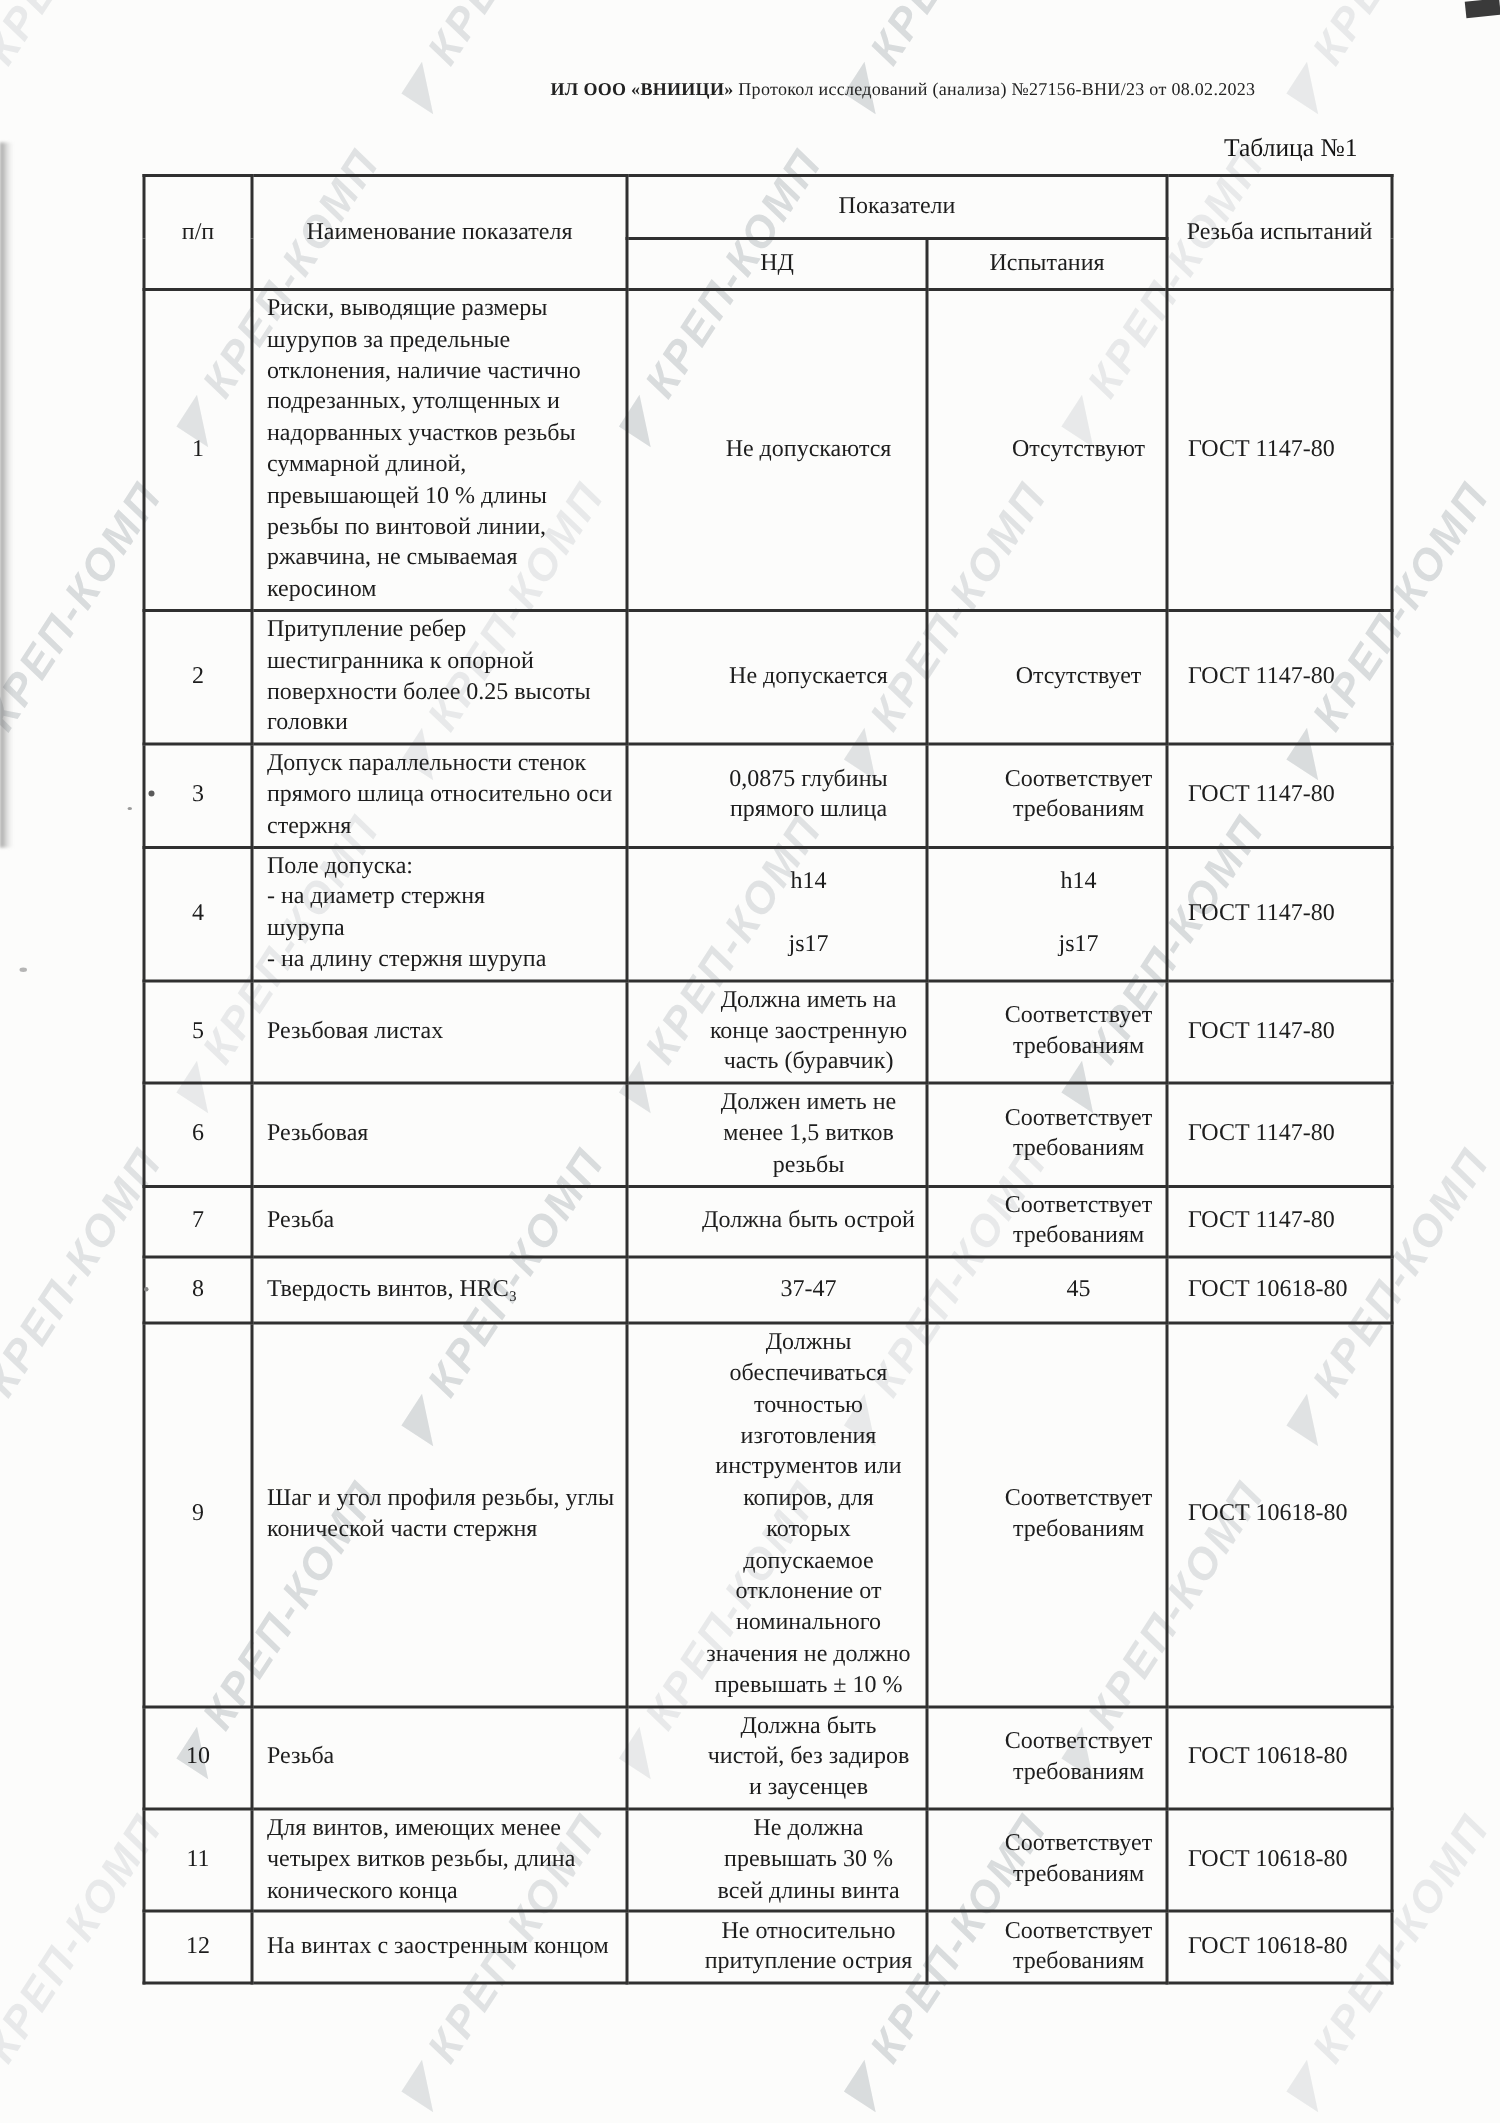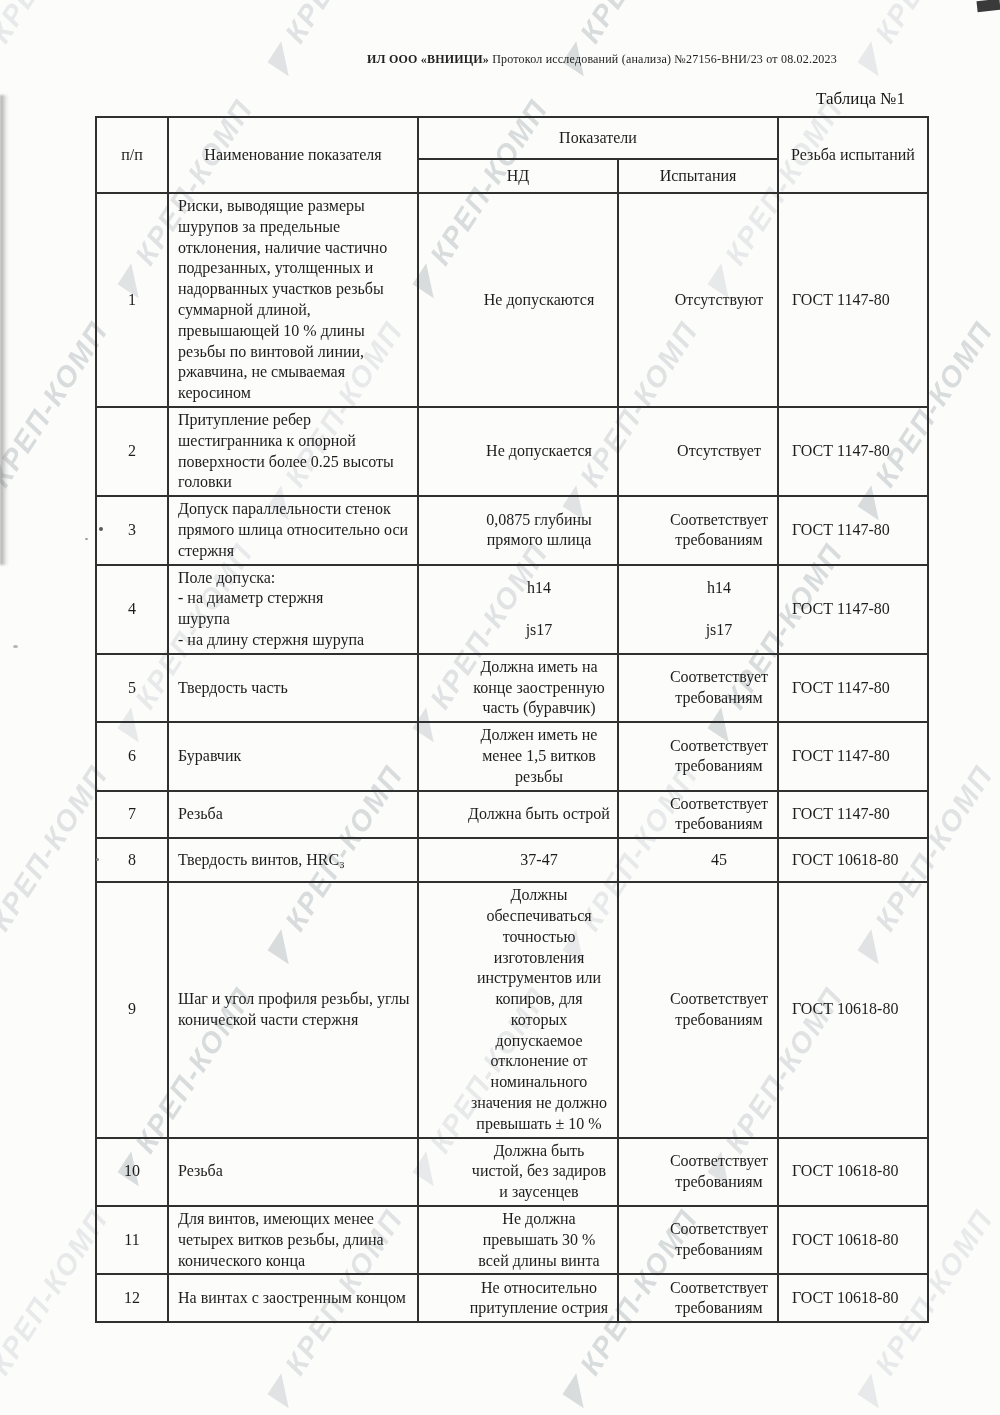--- a/index.html
+++ b/index.html
@@ -192,28 +192,28 @@
             <td class="nd">h14
 
 js17</td>
             <td class="test">h14
 
 js17</td>
             <td class="method">ГОСТ 1147-80</td>
           </tr>
           <tr>
             <td class="num">5</td>
-            <td class="name">Твердость часть</td>
+            <td class="name">Резьбовая листах</td>
             <td class="nd">Должна иметь на конце заостренную часть (буравчик)</td>
             <td class="test">Соответствует требованиям</td>
             <td class="method">ГОСТ 1147-80</td>
           </tr>
           <tr>
             <td class="num">6</td>
-            <td class="name">Буравчик</td>
+            <td class="name">Резьбовая</td>
             <td class="nd">Должен иметь не менее 1,5 витков резьбы</td>
             <td class="test">Соответствует требованиям</td>
             <td class="method">ГОСТ 1147-80</td>
           </tr>
           <tr>
             <td class="num">7</td>
             <td class="name">Резьба</td>
             <td class="nd">Должна быть острой</td>
             <td class="test">Соответствует требованиям</td>
             <td class="method">ГОСТ 1147-80</td>

